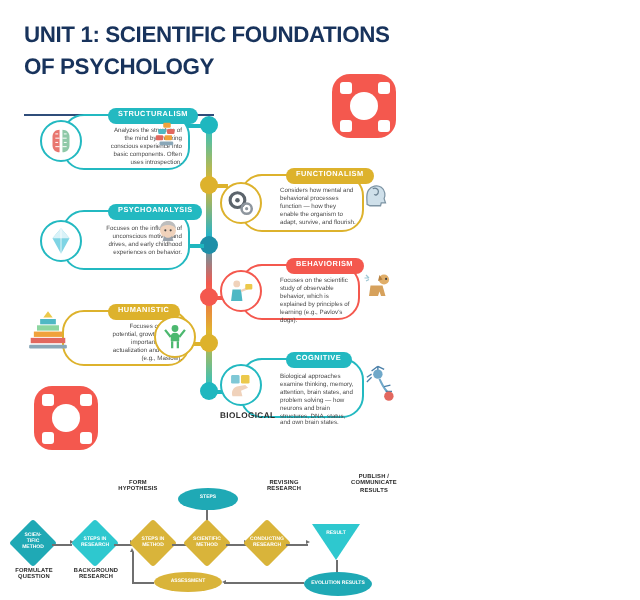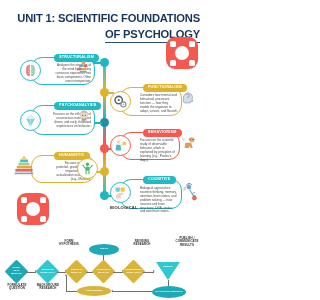--- a/index.html
+++ b/index.html
@@ -3,26 +3,26 @@
 <meta charset="utf-8">
 <title>Unit 1 Infographic</title>
 <style>
   html,body{margin:0;padding:0;}
   body{
     width:212px;height:300px;overflow:hidden;background:#ffffff;
     font-family:"Liberation Sans",sans-serif;
     position:relative;
   }
   
-  #title-block{padding:12px 12px 0 12px;text-align:right;}
+  #title-block{padding:12px 12px 0 12px;text-align:left;}
   #title-line1,#title-line2{
     color:#18335c;font-weight:bold;font-size:11.2px;line-height:12.4px;
     letter-spacing:-0.2px;white-space:nowrap;
   }
-  #title-line2{display:inline-block;border-bottom:1.6px solid #2f4d7a;padding-bottom:1px;}
+  #title-line2{display:inline-block;border-bottom:1.6px solid #2f4d7a;padding-bottom:16px;}
 
   
   .buoy{position:absolute;width:32px;height:32px;}
   .buoy .ring{
     position:absolute;inset:0;background:#f4584e;border-radius:9px;
   }
   .buoy .hole{
     position:absolute;left:9px;top:9px;width:14px;height:14px;
     background:#ffffff;border-radius:50%;
   }

